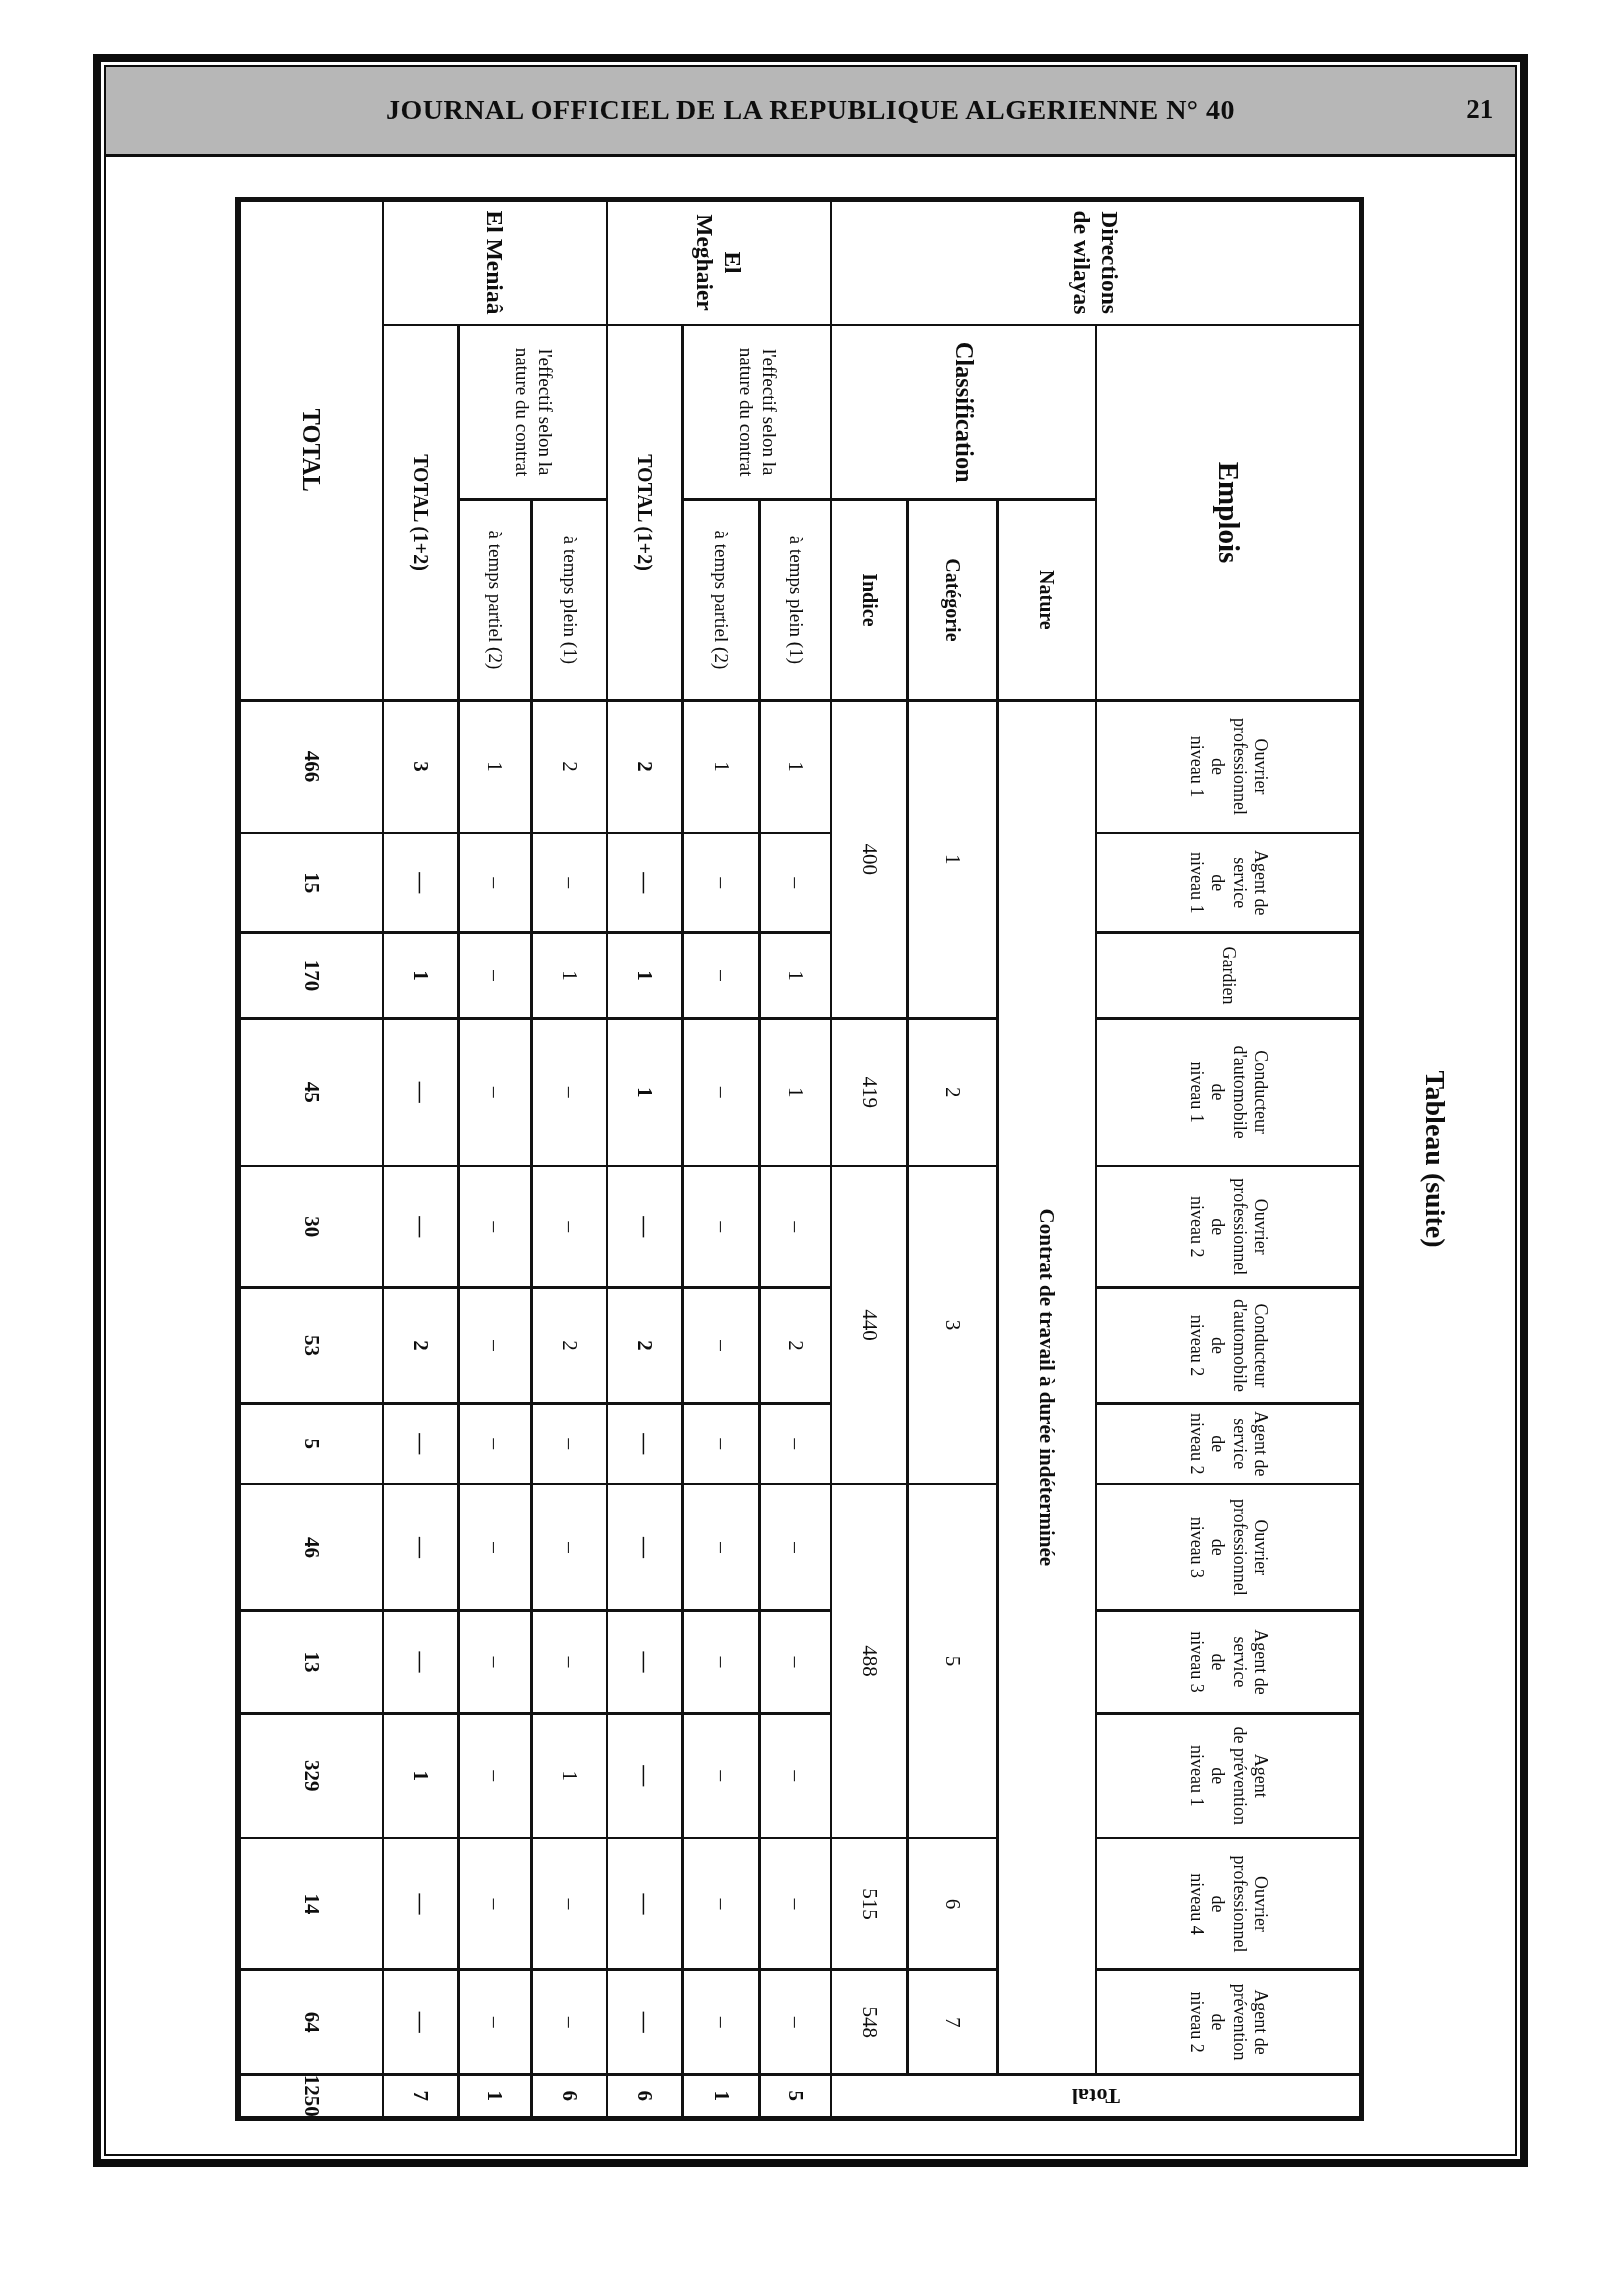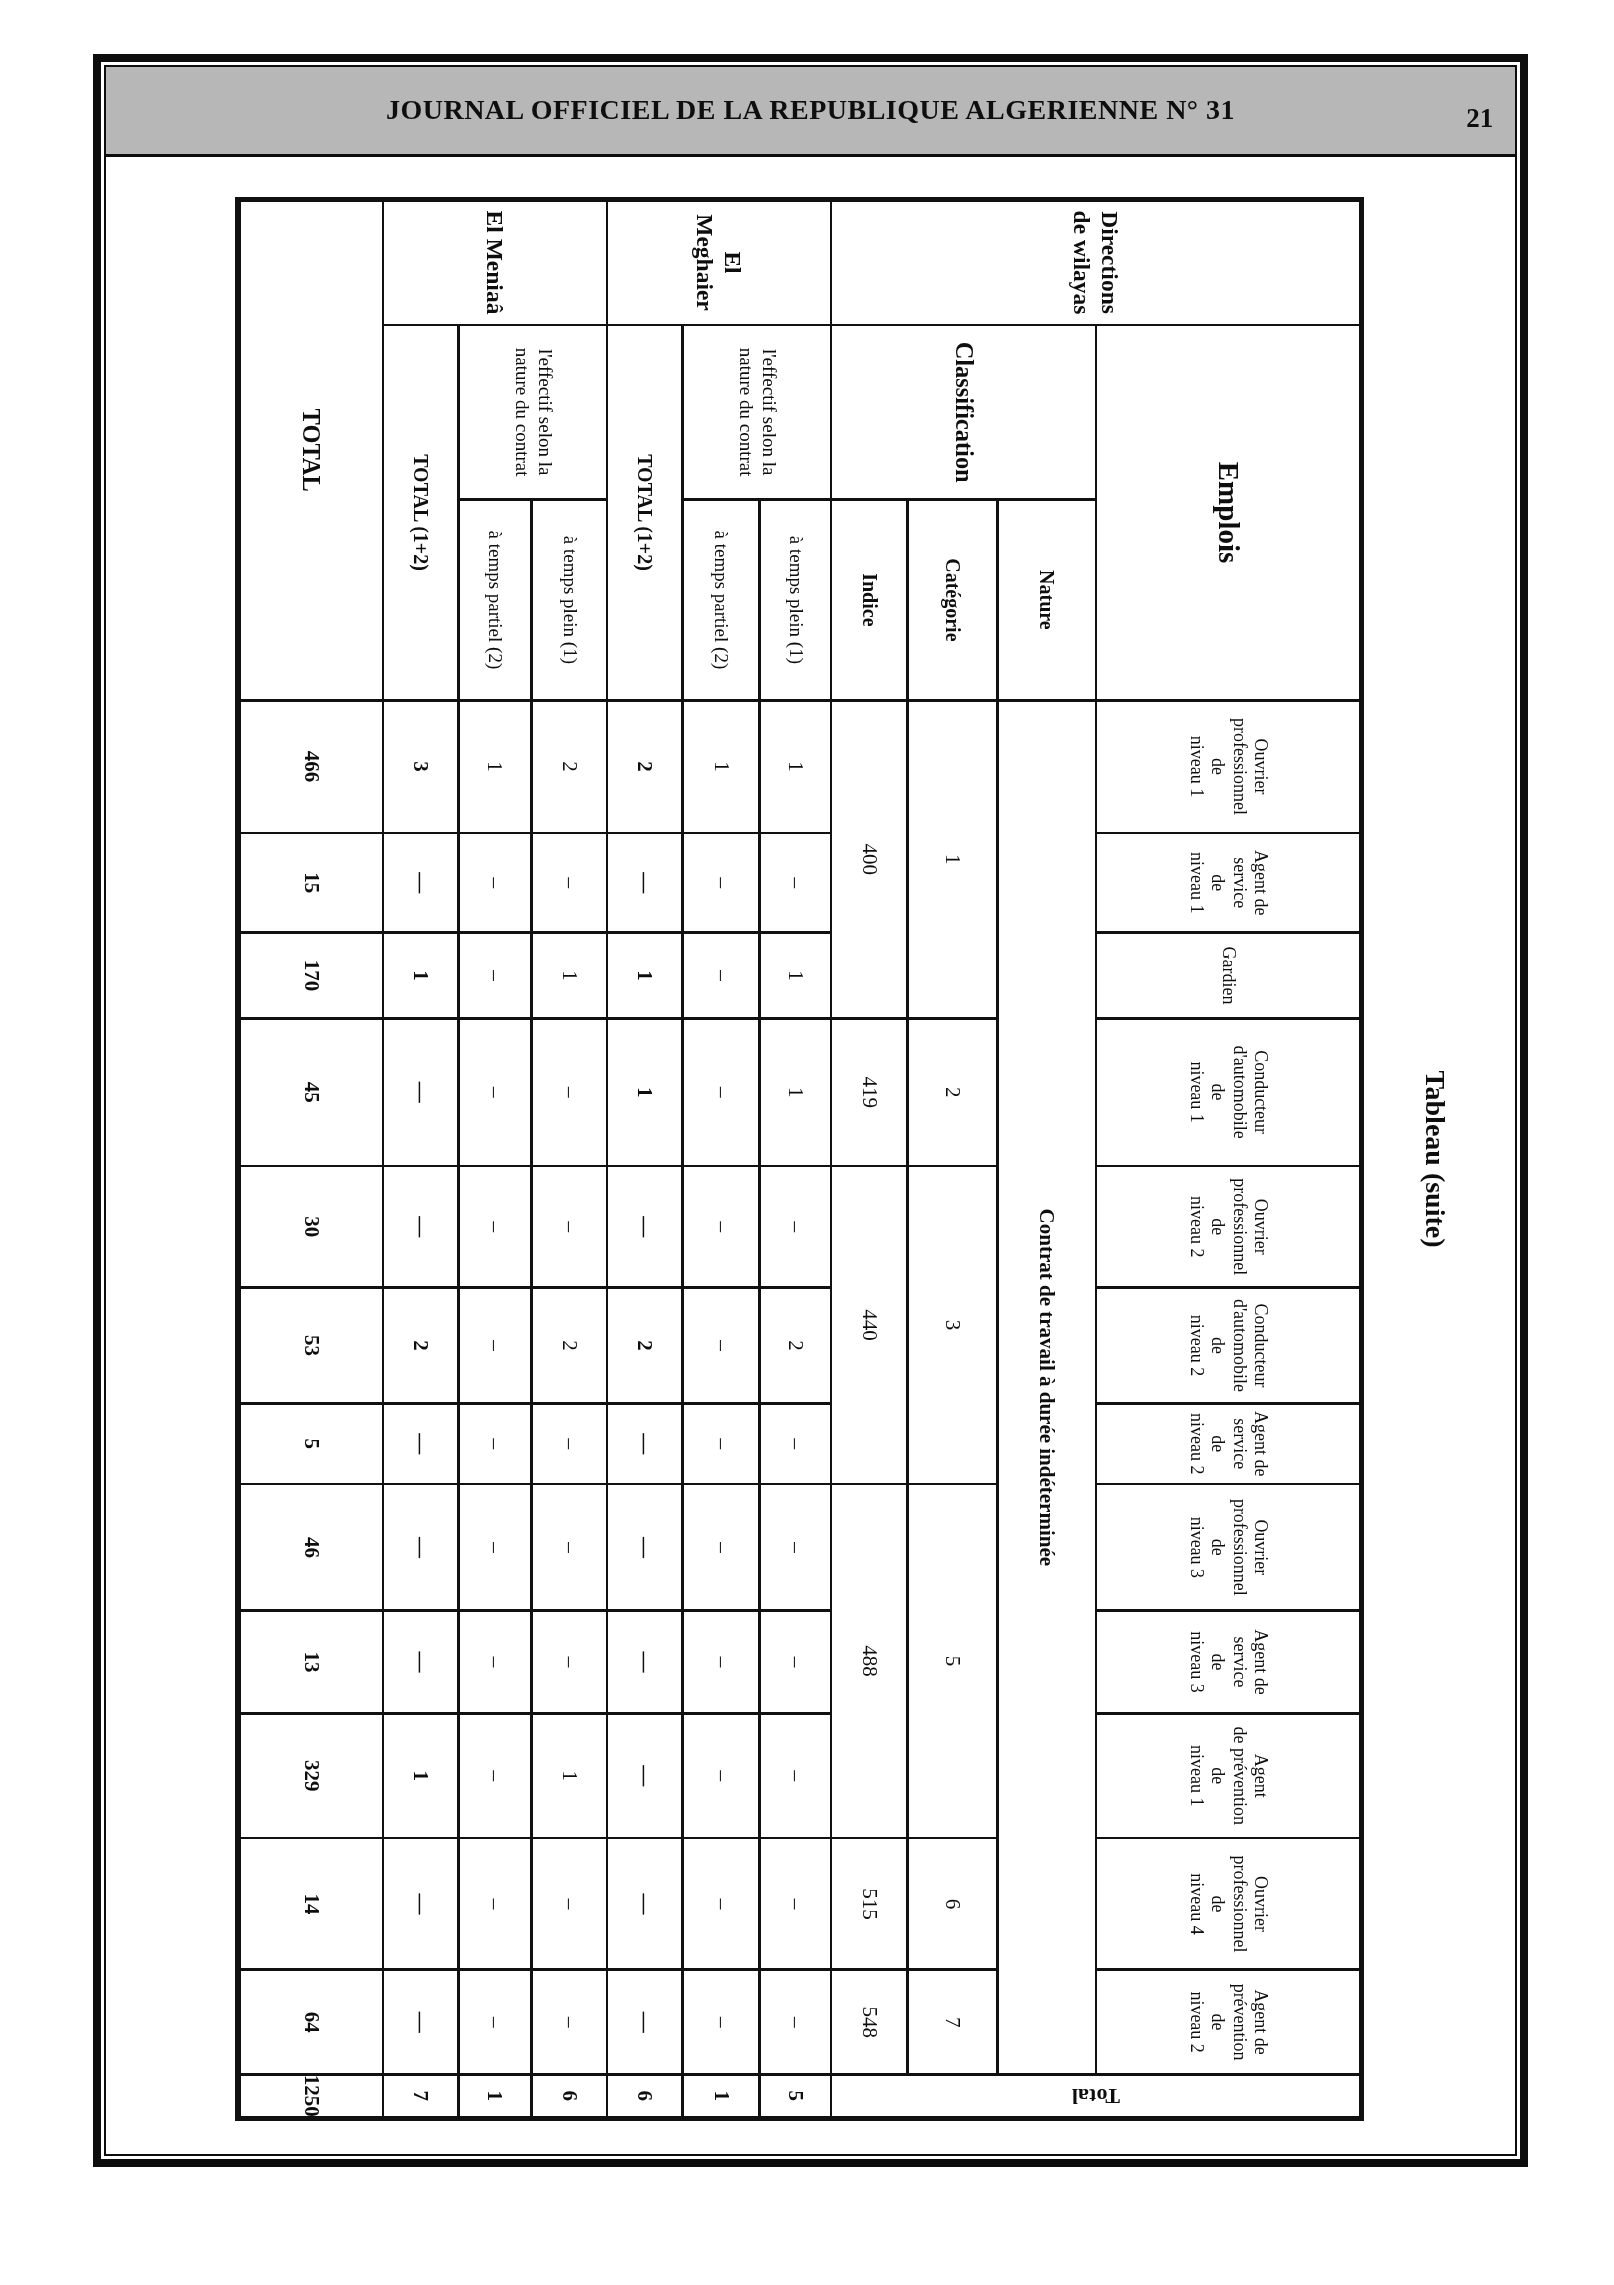--- a/index.html
+++ b/index.html
@@ -11,21 +11,21 @@
   
   .frame{position:absolute;left:93px;top:54px;width:1435px;height:2113px;
     border:8.1px solid #0d0d0d;box-sizing:border-box;}
   .frame-inner{position:absolute;left:2.7px;top:2.7px;right:2.7px;bottom:2.7px;
     border:2.7px solid #0d0d0d;}
   
   .band{position:absolute;left:0;top:0;right:0;height:87px;background:#b7b7b7;
     border-bottom:3.6px solid #0d0d0d;}
   .dates{position:absolute;left:14.5px;top:1.8px;font-weight:bold;font-size:27px;line-height:1.55;white-space:pre-line;}
   .jtitle{position:absolute;left:0;right:0;top:27px;text-align:center;font-weight:bold;font-size:28px;letter-spacing:0.5px;}
-  .pageno{position:absolute;right:22px;top:27px;font-weight:bold;font-size:27px;margin-top:9px;}
+  .pageno{position:absolute;right:22px;top:27px;font-weight:bold;font-size:27px;}
   
   .tbl-rot{position:absolute;left:1364px;top:197px;transform:rotate(90deg);transform-origin:0 0;}
   .grid{display:grid;background:#111;gap:2.7px;padding:4.5px;box-sizing:border-box;
     width:1924px;height:1129px;
     grid-template-columns:122px 172px 198px 130px 97px 83px 145px 119px 113px 78px 124px 100px 122px 129px 102px 40px;
     grid-template-rows:262px 96px 87px 74px 69px 74px 73px 73px 70px 73px 141px;}
   .c{background:#fff;display:flex;align-items:center;justify-content:center;
      text-align:center;white-space:pre-line;overflow:hidden;}
   .hb{font-weight:bold;font-size:23.5px;line-height:1.2;}
   .hb-big{font-weight:bold;font-size:29px;}
@@ -42,21 +42,21 @@
     transform:rotate(90deg);transform-origin:0 0;
     display:flex;align-items:center;justify-content:center;
     font-weight:bold;font-size:28px;}
 </style>
 </head>
 <body>
 
 <div class="frame">
   <div class="frame-inner">
     <div class="band">
-      <div class="jtitle">JOURNAL OFFICIEL DE LA REPUBLIQUE ALGERIENNE N° 31</div>
+      <div class="jtitle">JOURNAL OFFICIEL DE LA REPUBLIQUE ALGERIENNE N° 40</div>
       <div class="pageno">21</div>
     </div>
   </div>
 </div>
 
 <div class="cap-rot">Tableau (suite)</div>
 
 <div class="tbl-rot">
   <div class="grid" id="grid">
 

